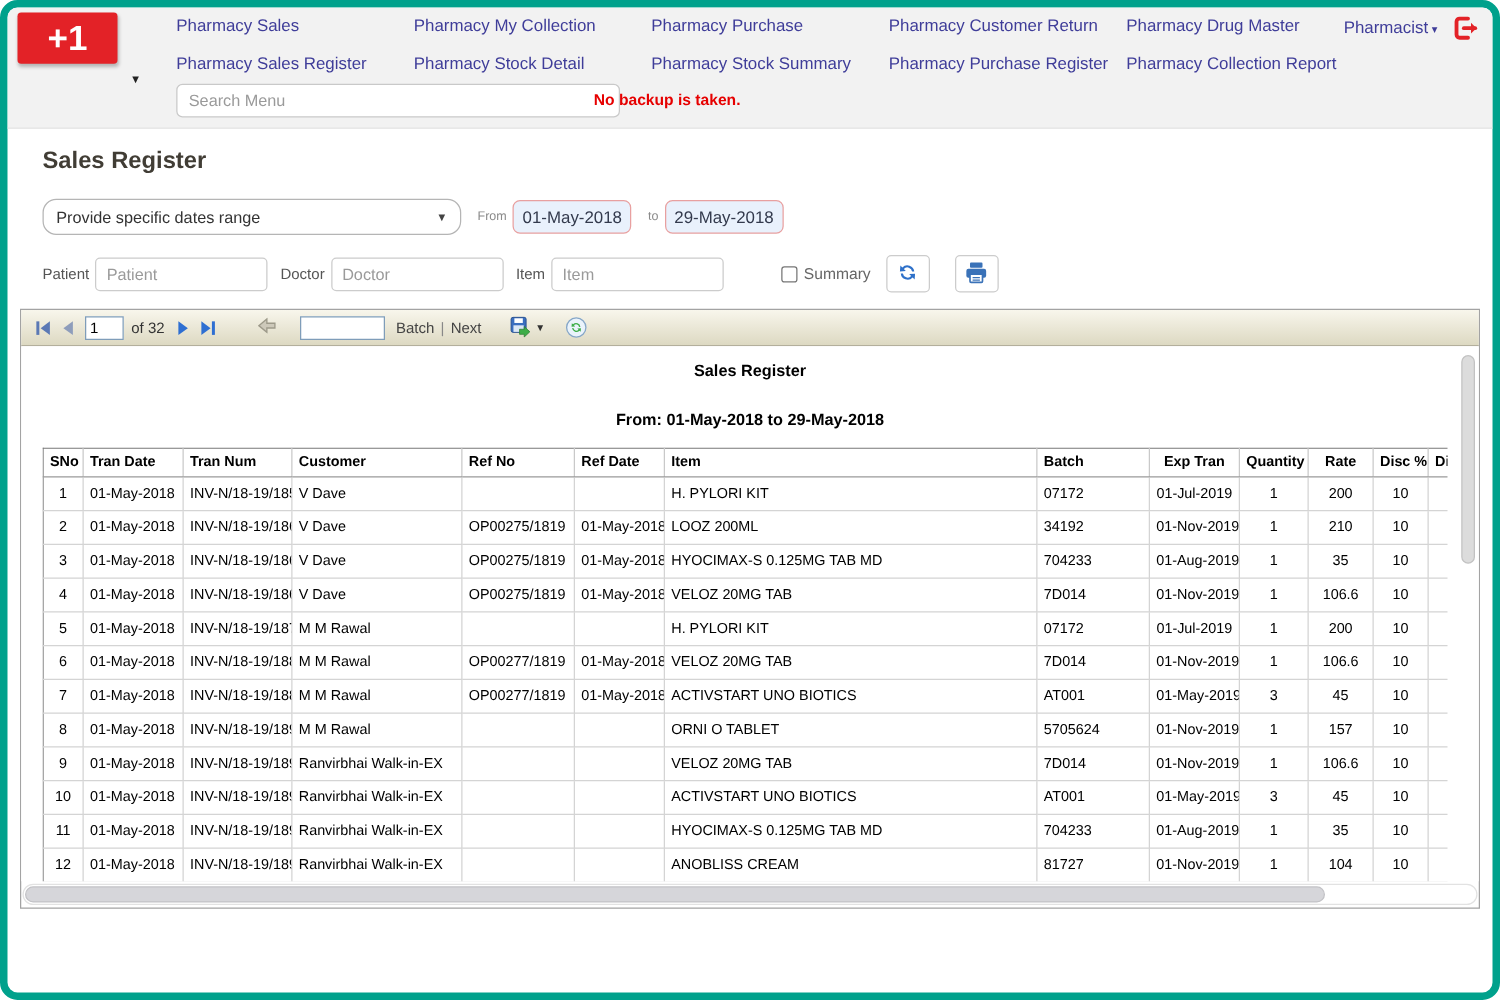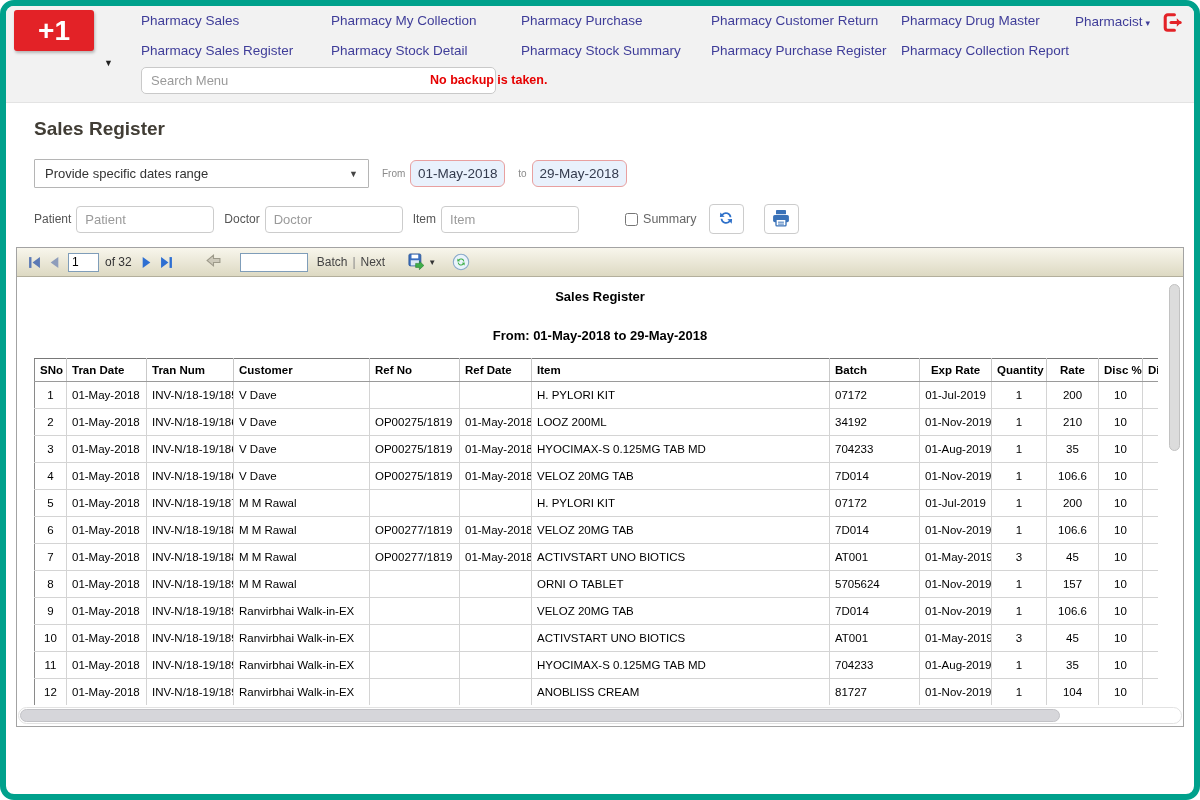--- a/index.html
+++ b/index.html
@@ -16,26 +16,26 @@
   .nav-row { position:absolute; left:135px; display:flex; }
   .nav-row.r1 { top:7px; } .nav-row.r2 { top:37px; }
   .nav-item { width:190px; font-size:13.5px; color:#3f3d99; cursor:pointer; white-space:nowrap; }
   .user-menu { position:absolute; right:44px; top:8px; font-size:13.5px; color:#3f3d99; cursor:pointer; }
   .user-menu .caret { font-size:9px; margin-left:3px; }
   .logout { position:absolute; right:10px; top:5px; cursor:pointer; }
   .search-input { position:absolute; left:135px; top:61px; width:355px; height:27px;
           border:1px solid #c9c9c9; border-radius:5px; padding:0 9px; font-size:13px;
           font-family:"Liberation Sans",sans-serif; color:#333; background:#fff; }
   .search-input::placeholder { color:#9a9a9a; }
-  .warning { position:absolute; left:424px; top:67px; font-size:12.5px; font-weight:bold; color:#e60000; }
+  .warning { position:absolute; left:469px; top:67px; font-size:12.5px; font-weight:bold; color:#e60000; }
 
   
   .page-title { margin:15px 0 0 28px; font-size:19px; font-weight:bold; color:#413d35; }
   .filter-row1 { margin:19px 0 0 28px; display:flex; align-items:center; }
-  .range-select { width:335px; height:29px; border:1px solid #b5b5b5; border-radius:1px; background:#fff;
+  .range-select { width:335px; height:29px; border:1px solid #b5b5b5; border-radius:11px; background:#fff;
           display:flex; align-items:center; justify-content:space-between; padding:0 10px;
           font-size:13px; color:#333; cursor:pointer; }
   .range-select .caret { font-size:9px; color:#444; }
   .mini-label { font-size:10px; color:#8a8a8a; margin:0 5px 0 13px; }
   .date-box { width:95px; height:27px; background:#e9f1fc; border:1px solid #e8a0a0; border-radius:6px;
           text-align:center; font-size:13.5px; color:#333a4d; font-family:"Liberation Sans",sans-serif; }
   .filter-row2 { margin:16px 0 0 28px; display:flex; align-items:center; font-size:12px; color:#555; }
   .fld-label { margin-right:5px; }
   .fld-input { width:138px; height:27px; border:1px solid #ccc; border-radius:4px; padding:0 8px;
           font-size:13px; font-family:"Liberation Sans",sans-serif; color:#333; }
@@ -250,21 +250,21 @@
             <thead>
               <tr>
                 <th class="al">SNo</th>
                 <th class="al">Tran Date</th>
                 <th class="al">Tran Num</th>
                 <th class="al">Customer</th>
                 <th class="al">Ref No</th>
                 <th class="al">Ref Date</th>
                 <th class="al">Item</th>
                 <th class="al">Batch</th>
-                <th class="ac">Exp Rate</th>
+                <th class="ac">Exp Tran</th>
                 <th class="ar">Quantity</th>
                 <th class="ar">Rate</th>
                 <th class="ar">Disc %</th>
                 <th class="al">Di</th>
               </tr>
             </thead>
             <tbody>
               <tr>
                 <td class="ar">1</td>
                 <td class="al">01-May-2018</td>

